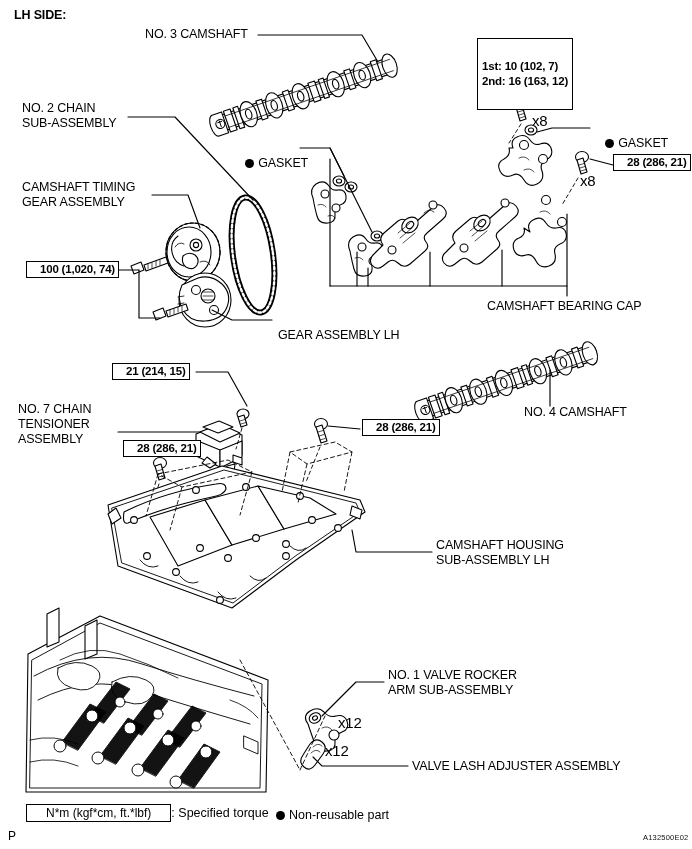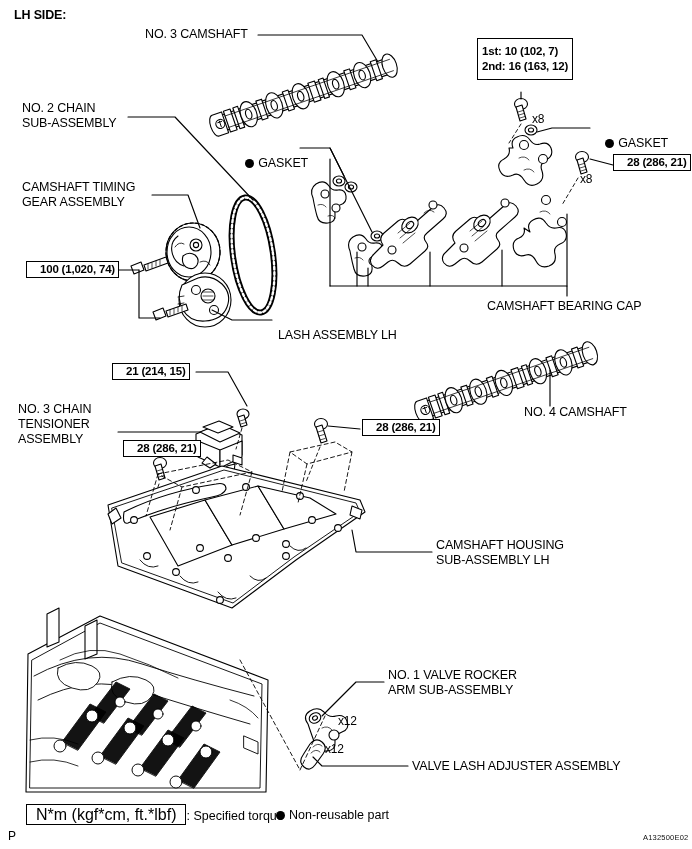--- a/index.html
+++ b/index.html
@@ -13,31 +13,31 @@
   svg#art{position:absolute;left:0;top:0;width:692px;height:849px;}
 
   .lbl{position:absolute;font-size:12.5px;line-height:15px;font-weight:400;
        letter-spacing:-0.15px;white-space:pre;}
   .lbl.bold{font-weight:bold;}
 
   
   .tbox{position:absolute;border:1.4px solid #000;background:#fff;
         font-size:11.5px;font-weight:bold;letter-spacing:-0.2px;
         padding:1px 3px 1px 13px;line-height:13px;white-space:nowrap;}
-  .tbox.dbl{padding:5px 4px;}
+  .tbox.dbl{padding:20px 4px;}
   .tbox.dbl div{padding:1px 0;}
 
   
   .legend{position:absolute;font-size:12.5px;white-space:nowrap;}
-  .legend .lbox{border:1.4px solid #000;padding:1px 9px;font-size:16px;}
+  .legend .lbox{border:1.4px solid #000;padding:1px 19px;font-size:12px;}
 
   .dot{display:inline-block;width:9px;height:9px;border-radius:50%;
        background:#000;vertical-align:-1px;margin-right:4px;}
 
-  .qty{position:absolute;font-size:12px;letter-spacing:-0.2px;}
+  .qty{position:absolute;font-size:15px;letter-spacing:-0.2px;}
 
   .pmark{position:absolute;font-size:12px;}
   .code{position:absolute;font-size:7.5px;letter-spacing:0.2px;
         font-family:"Liberation Sans",sans-serif;color:#111;}
 </style>
 </head>
 <body>
 
 <div id="sheet">
 
@@ -434,27 +434,27 @@
   <div class="lbl" style="left:22px;top:195px;">GEAR ASSEMBLY</div>
 
   <div class="lbl" style="left:232px;top:141px;">
     <span class="dot"></span><span>GASKET</span>
   </div>
 
   <div class="lbl" style="left:592px;top:121px;">
     <span class="dot"></span><span>GASKET</span>
   </div>
 
-  <div class="lbl" style="left:278px;top:328px;">LASH ASSEMBLY LH</div>
+  <div class="lbl" style="left:278px;top:328px;">GEAR ASSEMBLY LH</div>
 
   <div class="lbl" style="left:487px;top:299px;">CAMSHAFT BEARING CAP</div>
 
   <div class="lbl" style="left:524px;top:405px;">NO. 4 CAMSHAFT</div>
 
-  <div class="lbl" style="left:18px;top:402px;">NO. 3 CHAIN</div>
+  <div class="lbl" style="left:18px;top:402px;">NO. 7 CHAIN</div>
   <div class="lbl" style="left:18px;top:417px;">TENSIONER</div>
   <div class="lbl" style="left:18px;top:432px;">ASSEMBLY</div>
 
   <div class="lbl" style="left:436px;top:538px;">CAMSHAFT HOUSING</div>
   <div class="lbl" style="left:436px;top:553px;">SUB-ASSEMBLY LH</div>
 
   <div class="lbl" style="left:388px;top:668px;">NO. 1 VALVE ROCKER</div>
   <div class="lbl" style="left:388px;top:683px;">ARM SUB-ASSEMBLY</div>
 
   <div class="lbl" style="left:412px;top:759px;">VALVE LASH ADJUSTER ASSEMBLY</div>

